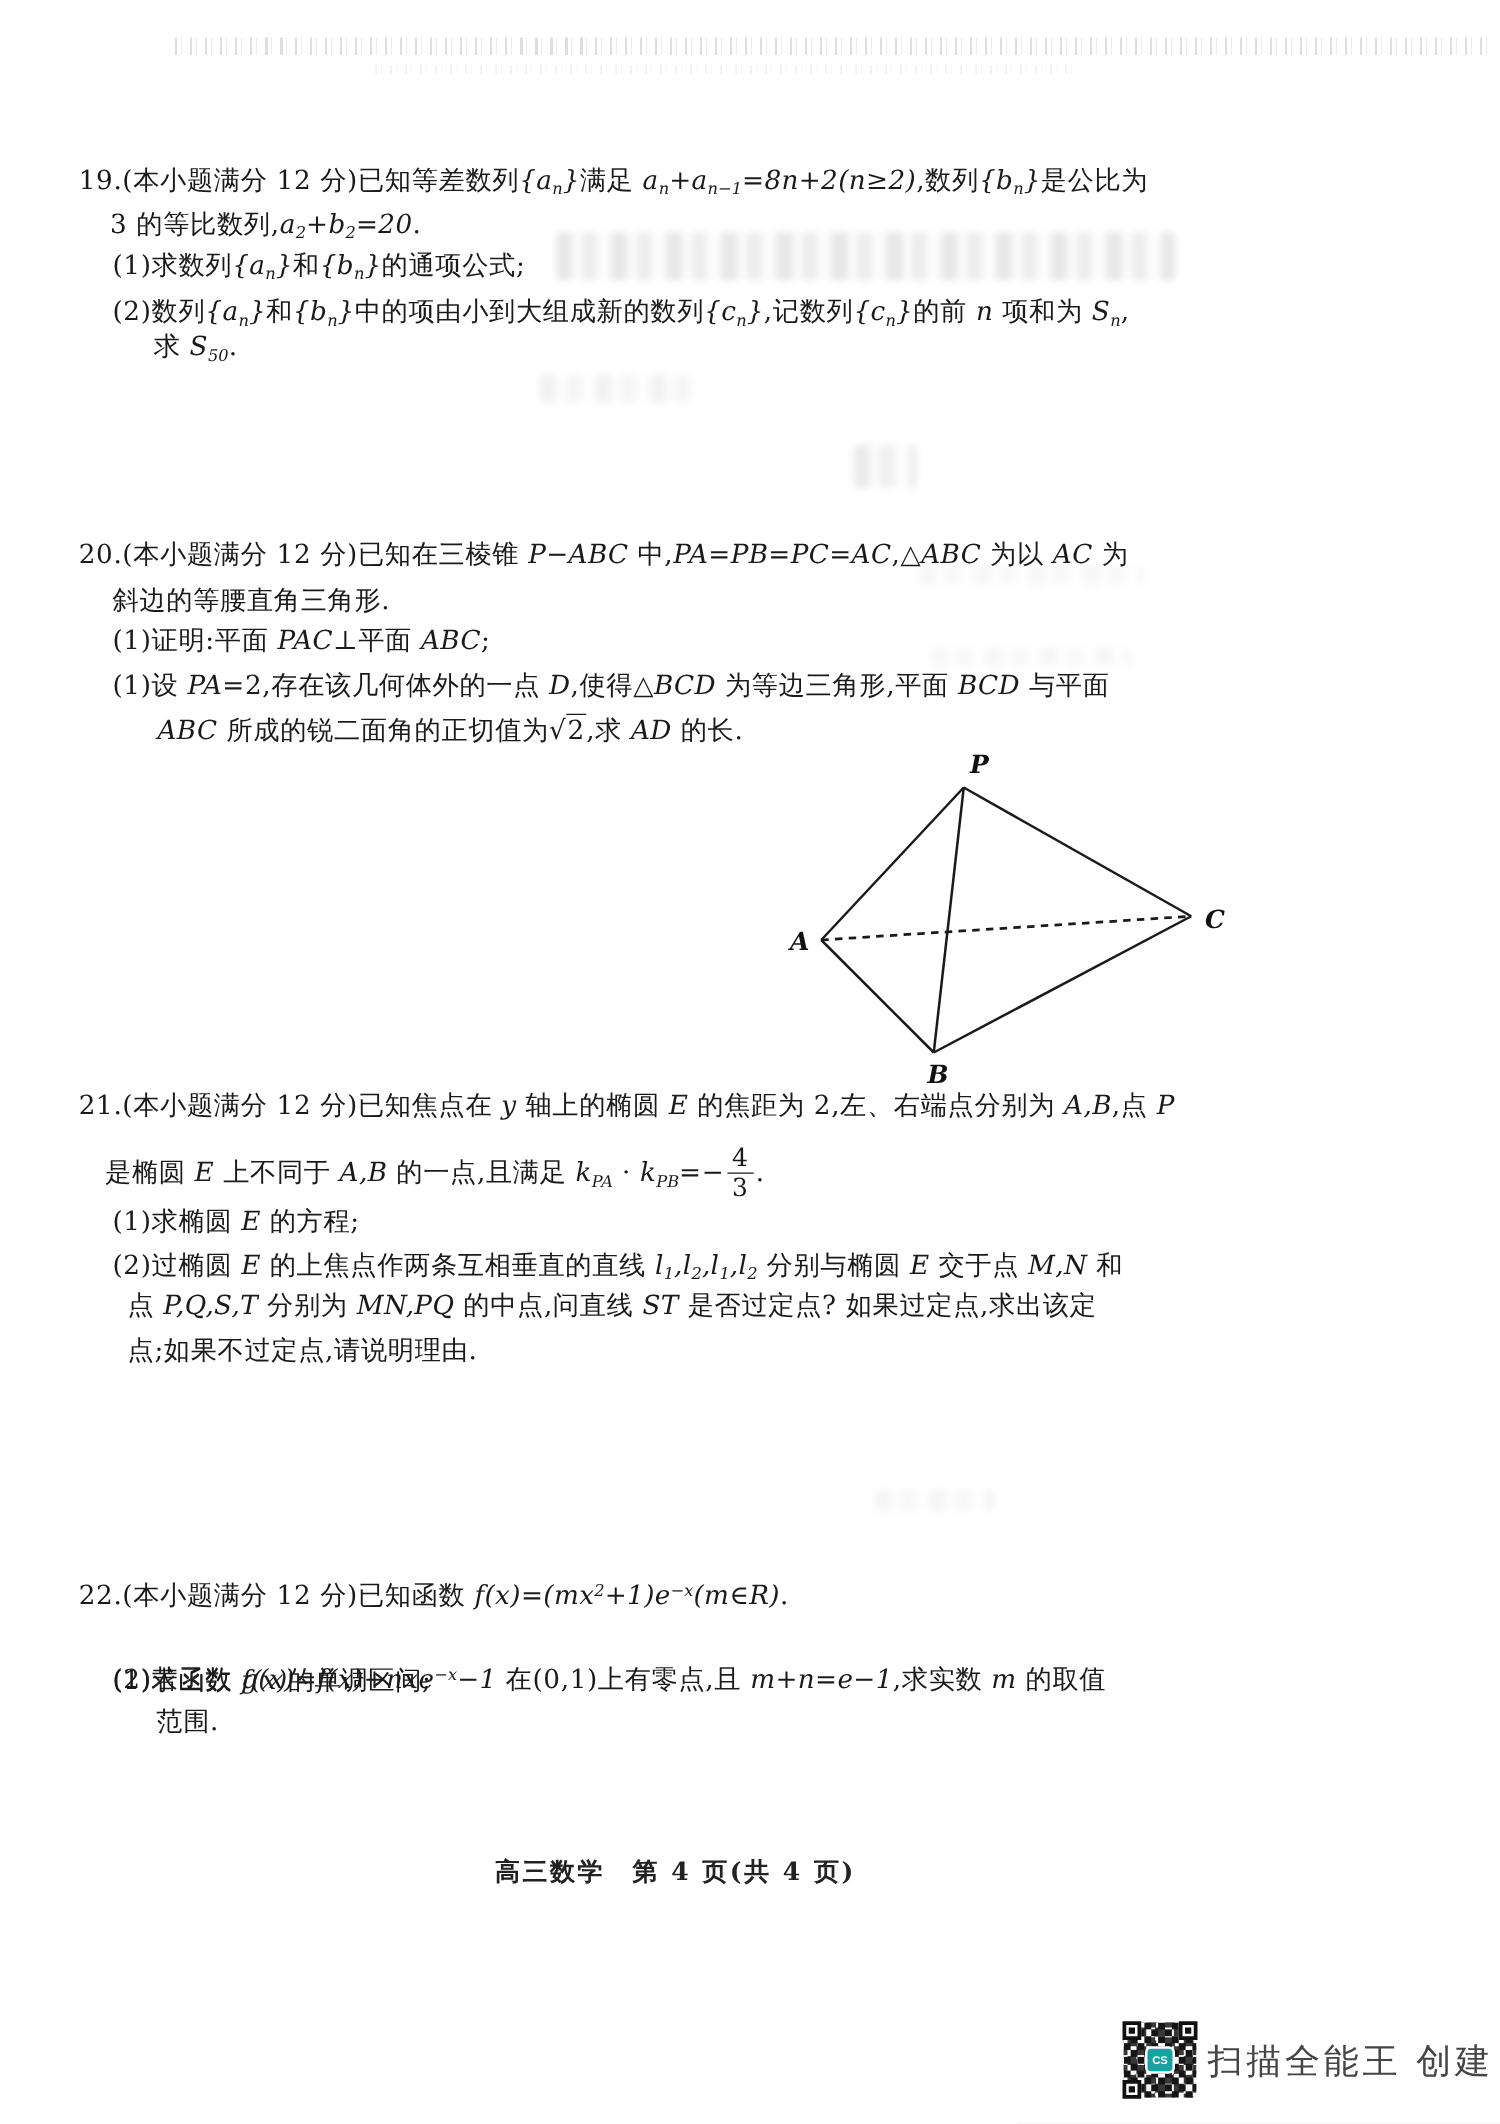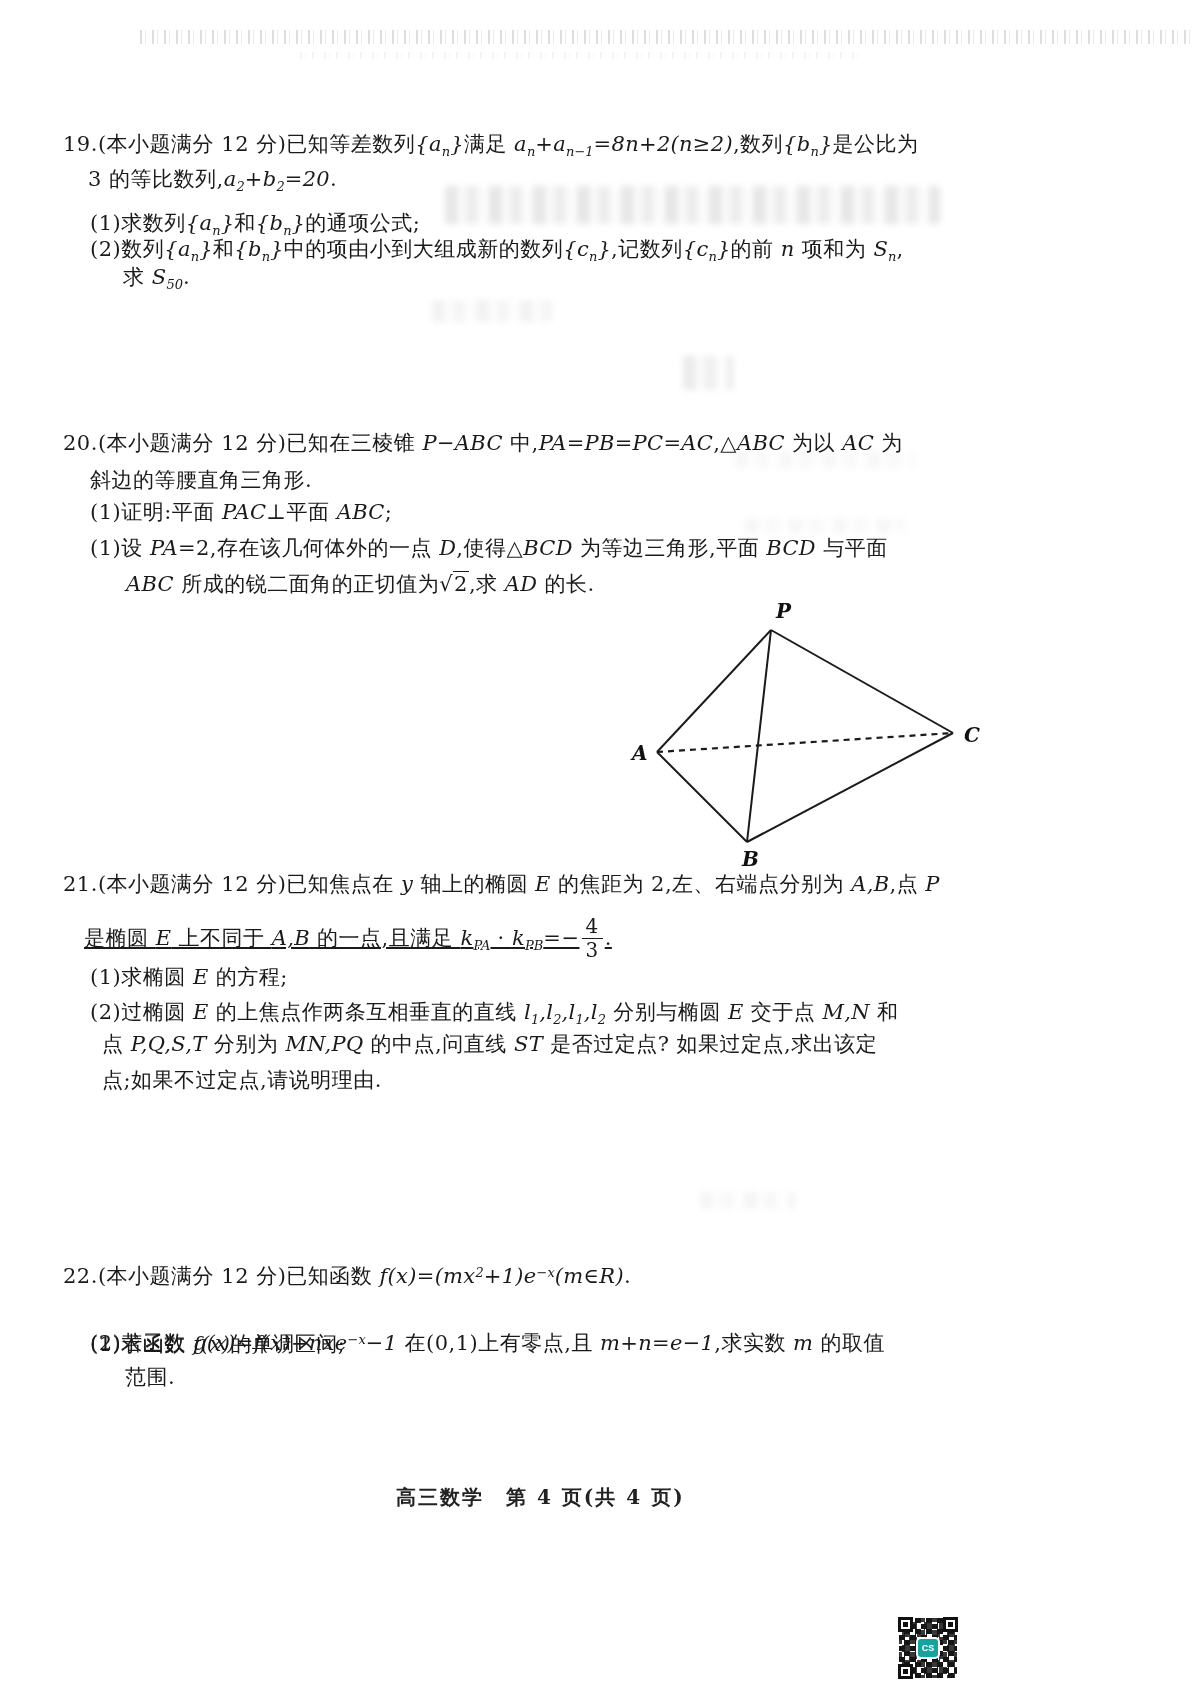--- a/index.html
+++ b/index.html
@@ -94,30 +94,30 @@
   <div class="ghost" style="left:445px;top:186px;width:495px;height:38px;opacity:.30;"></div>
   <div class="ghost" style="left:432px;top:300px;width:120px;height:22px;opacity:.16;"></div>
   <div class="ghost" style="left:683px;top:356px;width:50px;height:34px;opacity:.25;"></div>
   <div class="ghost" style="left:735px;top:452px;width:180px;height:16px;opacity:.10;"></div>
   <div class="ghost" style="left:745px;top:518px;width:160px;height:15px;opacity:.10;"></div>
   <div class="ghost" style="left:700px;top:1192px;width:95px;height:17px;opacity:.12;"></div>
 
   <div>
       <div class="line" style="left: 63px; top: 131px;"><span>19.(本小题满分 12 分)已知等差数列</span><span class="math">{a<sub>n</sub>}</span><span>满足 </span><span class="math">a<sub>n</sub>+a<sub>n−1</sub>=8n+2(n≥2)</span><span>,数列</span><span class="math">{b<sub>n</sub>}</span><span>是公比为</span></div>
       <div class="line" style="left: 88px; top: 166px;"><span>3 的等比数列,</span><span class="math">a<sub>2</sub>+b<sub>2</sub>=20</span><span>.</span></div>
-      <div class="line" style="left: 90px; top: 210px;"><span>(1)求数列</span><span class="math">{a<sub>n</sub>}</span><span>和</span><span class="math">{b<sub>n</sub>}</span><span>的通项公式;</span></div>
+      <div class="line" style="left: 90px; top: 199px;"><span>(1)求数列</span><span class="math">{a<sub>n</sub>}</span><span>和</span><span class="math">{b<sub>n</sub>}</span><span>的通项公式;</span></div>
       <div class="line" style="left: 90px; top: 236px;"><span>(2)数列</span><span class="math">{a<sub>n</sub>}</span><span>和</span><span class="math">{b<sub>n</sub>}</span><span>中的项由小到大组成新的数列</span><span class="math">{c<sub>n</sub>}</span><span>,记数列</span><span class="math">{c<sub>n</sub>}</span><span>的前 </span><span class="math">n</span><span> 项和为 </span><span class="math">S<sub>n</sub></span><span>,</span></div>
       <div class="line" style="left: 123px; top: 264px;"><span>求 </span><span class="math">S<sub>50</sub></span><span>.</span></div>
       <div class="line" style="left: 63px; top: 430px;"><span>20.(本小题满分 12 分)已知在三棱锥 </span><span class="math">P−ABC</span><span> 中,</span><span class="math">PA=PB=PC=AC</span><span>,△</span><span class="math">ABC</span><span> 为以 </span><span class="math">AC</span><span> 为</span></div>
       <div class="line" style="left: 90px; top: 467px;"><span>斜边的等腰直角三角形.</span></div>
       <div class="line" style="left: 90px; top: 499px;"><span>(1)证明:平面 </span><span class="math">PAC</span><span>⊥平面 </span><span class="math">ABC</span><span>;</span></div>
       <div class="line" style="left: 90px; top: 535px;"><span>(1)设 </span><span class="math">PA</span><span>=2,存在该几何体外的一点 </span><span class="math">D</span><span>,使得△</span><span class="math">BCD</span><span> 为等边三角形,平面 </span><span class="math">BCD</span><span> 与平面</span></div>
       <div class="line" style="left: 126px; top: 571px;"><span class="math">ABC</span><span> 所成的锐二面角的正切值为</span><span class="sqrt">√<span class="rad">2</span></span><span>,求 </span><span class="math">AD</span><span> 的长.</span></div>
       <div class="line" style="left: 63px; top: 871px;"><span>21.(本小题满分 12 分)已知焦点在 </span><span class="math">y</span><span> 轴上的椭圆 </span><span class="math">E</span><span> 的焦距为 2,左、右端点分别为 </span><span class="math">A,B</span><span>,点 </span><span class="math">P</span></div>
-      <div class="line" style="left: 84px; top: 916px; text-decoration: underline;"><span>是椭圆 </span><span class="math">E</span><span> 上不同于 </span><span class="math">A,B</span><span> 的一点,且满足 </span><span class="math">k<sub>PA</sub></span><span> · </span><span class="math">k<sub>PB</sub></span><span>=−</span><span class="frac"><span class="num">4</span><span class="den">3</span></span><span>.</span></div>
+      <div class="line" style="left: 84px; top: 916px;"><span>是椭圆 </span><span class="math">E</span><span> 上不同于 </span><span class="math">A,B</span><span> 的一点,且满足 </span><span class="math">k<sub>PA</sub></span><span> · </span><span class="math">k<sub>PB</sub></span><span>=−</span><span class="frac"><span class="num">4</span><span class="den">3</span></span><span>.</span></div>
       <div class="line" style="left: 90px; top: 964px;"><span>(1)求椭圆 </span><span class="math">E</span><span> 的方程;</span></div>
       <div class="line" style="left: 90px; top: 999px;"><span>(2)过椭圆 </span><span class="math">E</span><span> 的上焦点作两条互相垂直的直线 </span><span class="math">l<sub>1</sub>,l<sub>2</sub>,l<sub>1</sub>,l<sub>2</sub></span><span> 分别与椭圆 </span><span class="math">E</span><span> 交于点 </span><span class="math">M,N</span><span> 和</span></div>
       <div class="line" style="left: 102px; top: 1031px;"><span>点 </span><span class="math">P,Q,S,T</span><span> 分别为 </span><span class="math">MN,PQ</span><span> 的中点,问直线 </span><span class="math">ST</span><span> 是否过定点? 如果过定点,求出该定</span></div>
       <div class="line" style="left: 102px; top: 1067px;"><span>点;如果不过定点,请说明理由.</span></div>
       <div class="line" style="left: 63px; top: 1263px;"><span>22.(本小题满分 12 分)已知函数 </span><span class="math">f(x)=(mx<sup>2</sup>+1)e<sup>−x</sup>(m∈R)</span><span>.</span></div>
       <div class="line" style="left: 90px; top: 1299px; margin-top: 32px;"><span>(1)求函数 </span><span class="math">f(x)</span><span>的单调区间;</span></div>
       <div class="line" style="left: 90px; top: 1330px;"><span>(2)若函数 </span><span class="math">g(x)=f(x)+nxe<sup>−x</sup>−1</span><span> 在(0,1)上有零点,且 </span><span class="math">m+n=e−1</span><span>,求实数 </span><span class="math">m</span><span> 的取值</span></div>
       <div class="line" style="left: 125px; top: 1364px;"><span>范围.</span></div>
     </div>
 
@@ -135,14 +135,15 @@
     </svg>
 
   <div class="footer">高三数学　第 4 页(共 4 页)</div>
 
   <div class="qr">
     <span class="f tl"></span>
     <span class="f tr"></span>
     <span class="f bl"></span>
     <span class="badge">CS</span>
   </div>
+  <div class="wm-text">扫描全能王 创建</div>
 
 </div>
 
 </body></html>

